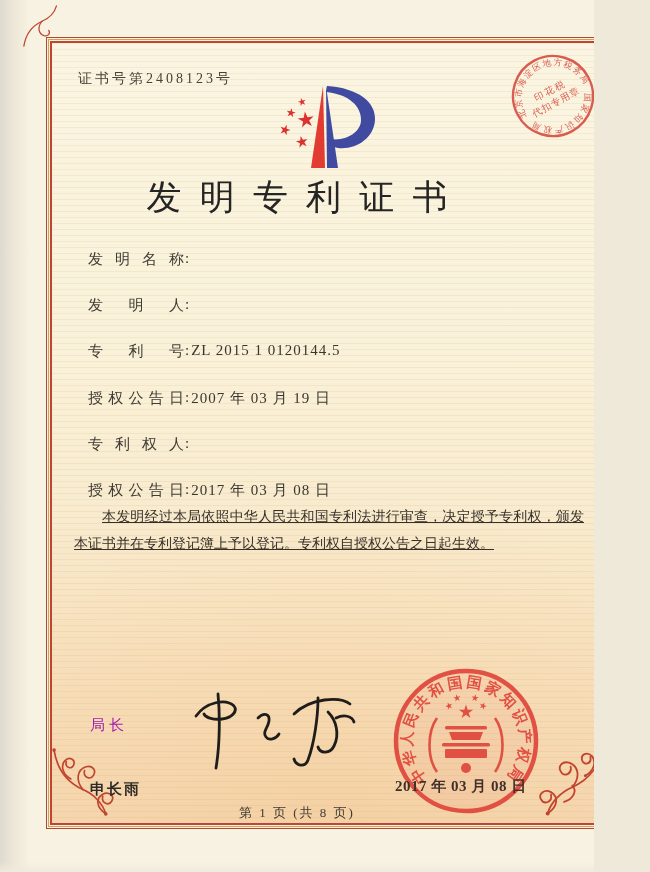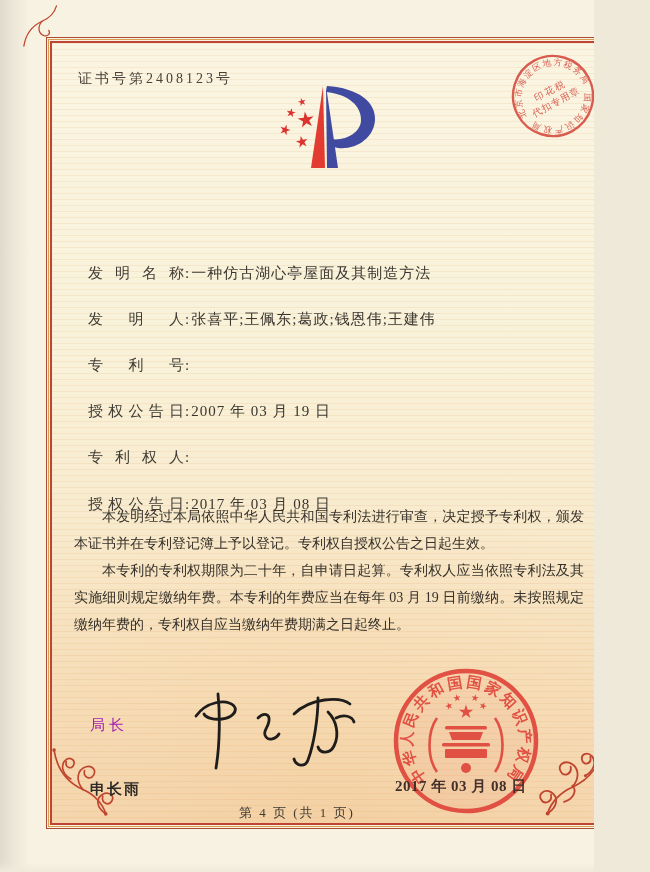--- a/index.html
+++ b/index.html
@@ -18,28 +18,28 @@
     background:repeating-linear-gradient(180deg,rgba(208,124,44,0.10) 0 1px,rgba(0,0,0,0) 1px 6px);}
   .tint{position:absolute;inset:0;
     background:radial-gradient(120% 60% at 50% 100%,rgba(240,170,90,0.18),rgba(0,0,0,0) 70%);}
 
   .cert-no{position:absolute;left:78px;top:70px;font-size:14px;letter-spacing:3px;color:#4a4038;}
   .logo{position:absolute;left:250px;top:80px;width:152px;height:94px;}
   .title{position:absolute;left:0;right:0;top:174px;text-align:center;font-size:35px;
     letter-spacing:0.52em;text-indent:0.52em;color:#252525;font-weight:500;}
 
   .fields{position:absolute;left:88px;top:250px;width:480px;}
-  .frow{height:46.2px;display:flex;align-items:center;font-size:15px;color:#3a362f;}
+  .frow{height:46.2px;display:flex;align-items:flex-start;font-size:15px;color:#3a362f;}
   .flabel{display:inline-block;width:96px;text-align:justify;text-align-last:justify;color:#403c35;}
   .fcolon{margin:0 2px 0 1px;}
   .fvalue{letter-spacing:1px;white-space:nowrap;}
 
   .body-text{position:absolute;left:74px;top:503px;width:510px;font-size:14px;
     line-height:27px;color:#353029;text-align:justify;}
-  .body-text p{margin:0;text-indent:2em;}
+  .body-text p{margin:0;text-indent:2em;text-decoration:underline;}
 
   .signer-title{position:absolute;left:90px;top:716px;font-size:15px;letter-spacing:4px;color:#a21caf;}
   .signer-name{position:absolute;left:90px;top:780px;font-size:15px;letter-spacing:2px;color:#2f2c28;font-weight:bold;}
   .signature{position:absolute;left:182px;top:688px;width:178px;height:92px;}
 
   .seal{position:absolute;left:385px;top:660px;width:162px;height:162px;opacity:0.95;}
   .seal-date{position:absolute;left:395px;top:777px;width:135px;font-size:15px;font-weight:bold;
     letter-spacing:0.5px;color:#43302a;white-space:nowrap;}
 
   .tax-stamp{position:absolute;left:503px;top:46px;width:100px;height:100px;opacity:0.88;}
@@ -120,55 +120,54 @@
     <path d="M73,6 L75,88 L61,88 Z" fill="#e23b32"></path>
     <path d="M76,6 L88,88 L77,88 Z" fill="#3f4aa0"></path>
 
     <use href="#star" transform="translate(52,22) scale(0.42) rotate(-15)" fill="#dd3330"></use>
     <use href="#star" transform="translate(41,33) scale(0.48) rotate(10)" fill="#dd3330"></use>
     <use href="#star" transform="translate(56,40) scale(0.85) rotate(-8)" fill="#dd3330"></use>
     <use href="#star" transform="translate(35,50) scale(0.55) rotate(18)" fill="#dd3330"></use>
     <use href="#star" transform="translate(52,62) scale(0.62) rotate(-12)" fill="#dd3330"></use>
   </svg>
 
+  <div class="title">发明专利证书</div>
 
   <div class="fields">
     <div class="frow">
       <span class="flabel">发明名称</span>
         <span class="fcolon">:</span>
-      <span class="fvalue">一种仿古湖心亭屋面及其制造方法</span>
     </div>
     <div class="frow">
       <span class="flabel">发明人</span>
         <span class="fcolon">:</span>
-      <span class="fvalue">张喜平;王佩东;葛政;钱恩伟;王建伟</span>
     </div>
     <div class="frow">
       <span class="flabel">专利号</span>
         <span class="fcolon">:</span>
+      <span class="fvalue">ZL 2015 1 0120144.5</span>
     </div>
     <div class="frow">
       <span class="flabel">授权公告日</span>
         <span class="fcolon">:</span>
       <span class="fvalue">2007 年 03 月 19 日</span>
     </div>
     <div class="frow">
       <span class="flabel">专利权人</span>
         <span class="fcolon">:</span>
     </div>
     <div class="frow">
       <span class="flabel">授权公告日</span>
         <span class="fcolon">:</span>
       <span class="fvalue">2017 年 03 月 08 日</span>
     </div>
   </div>
 
   <div class="body-text">
     <p>本发明经过本局依照中华人民共和国专利法进行审查，决定授予专利权，颁发本证书并在专利登记簿上予以登记。专利权自授权公告之日起生效。</p>
-    <p>本专利的专利权期限为二十年，自申请日起算。专利权人应当依照专利法及其实施细则规定缴纳年费。本专利的年费应当在每年 03 月 19 日前缴纳。未按照规定缴纳年费的，专利权自应当缴纳年费期满之日起终止。</p>
   </div>
 
   <div class="signer-title">局长</div>
   <div class="signer-name">申长雨</div>
 
   <svg class="signature" viewBox="0 0 178 92">
     <g stroke="#1f1d1b" stroke-width="2.8" fill="none" stroke-linecap="round" stroke-linejoin="round">
       <path d="M14,28 C24,14 44,10 52,18 C56,23 50,30 40,31 C32,32 24,30 22,26"></path>
       <path d="M36,6 C38,26 38,56 34,80"></path>
       <path d="M76,30 C82,24 88,26 87,33 C86,40 80,44 84,49 C87,53 94,51 97,46"></path>
@@ -216,14 +215,14 @@
         <textPath href="#taxTop" startOffset="50%" text-anchor="middle">北京市海淀区地方税务局</textPath>
       </text>
       <text font-size="8.5" letter-spacing="2">
         <textPath href="#taxBot" startOffset="50%" text-anchor="middle">国家知识产权局</textPath>
       </text>
       <text x="50" y="47" font-size="9.5" letter-spacing="2" text-anchor="middle">印花税</text>
       <text x="50" y="60" font-size="9.5" letter-spacing="1" text-anchor="middle">代扣专用章</text>
     </g>
   </svg>
 
-  <div class="footer">第 4 页 (共 1 页)</div>
+  <div class="footer">第 1 页 (共 8 页)</div>
 </div>
 
 </body></html>

